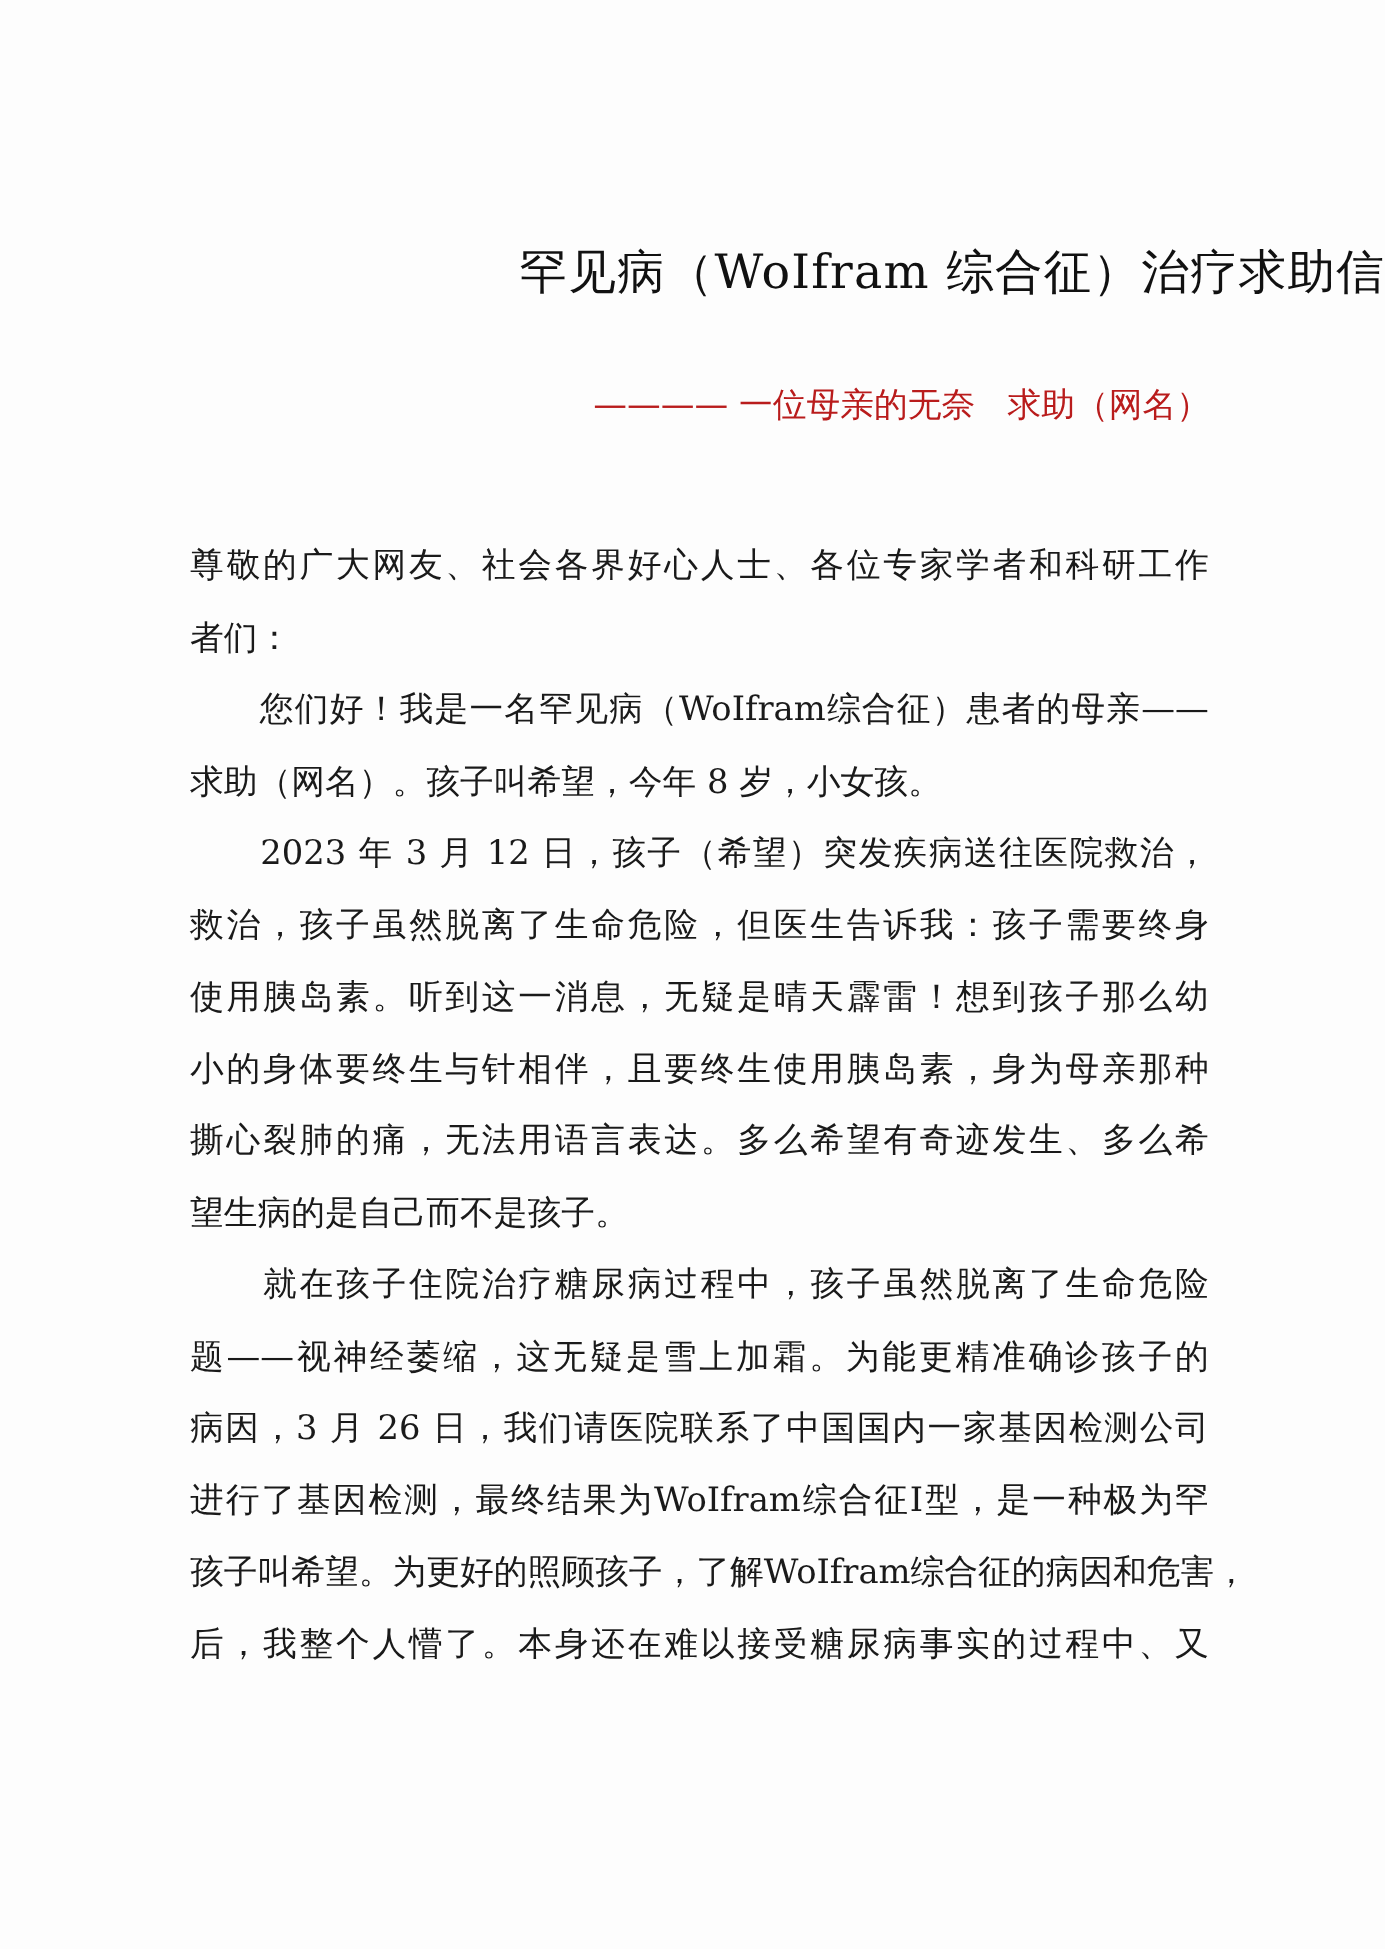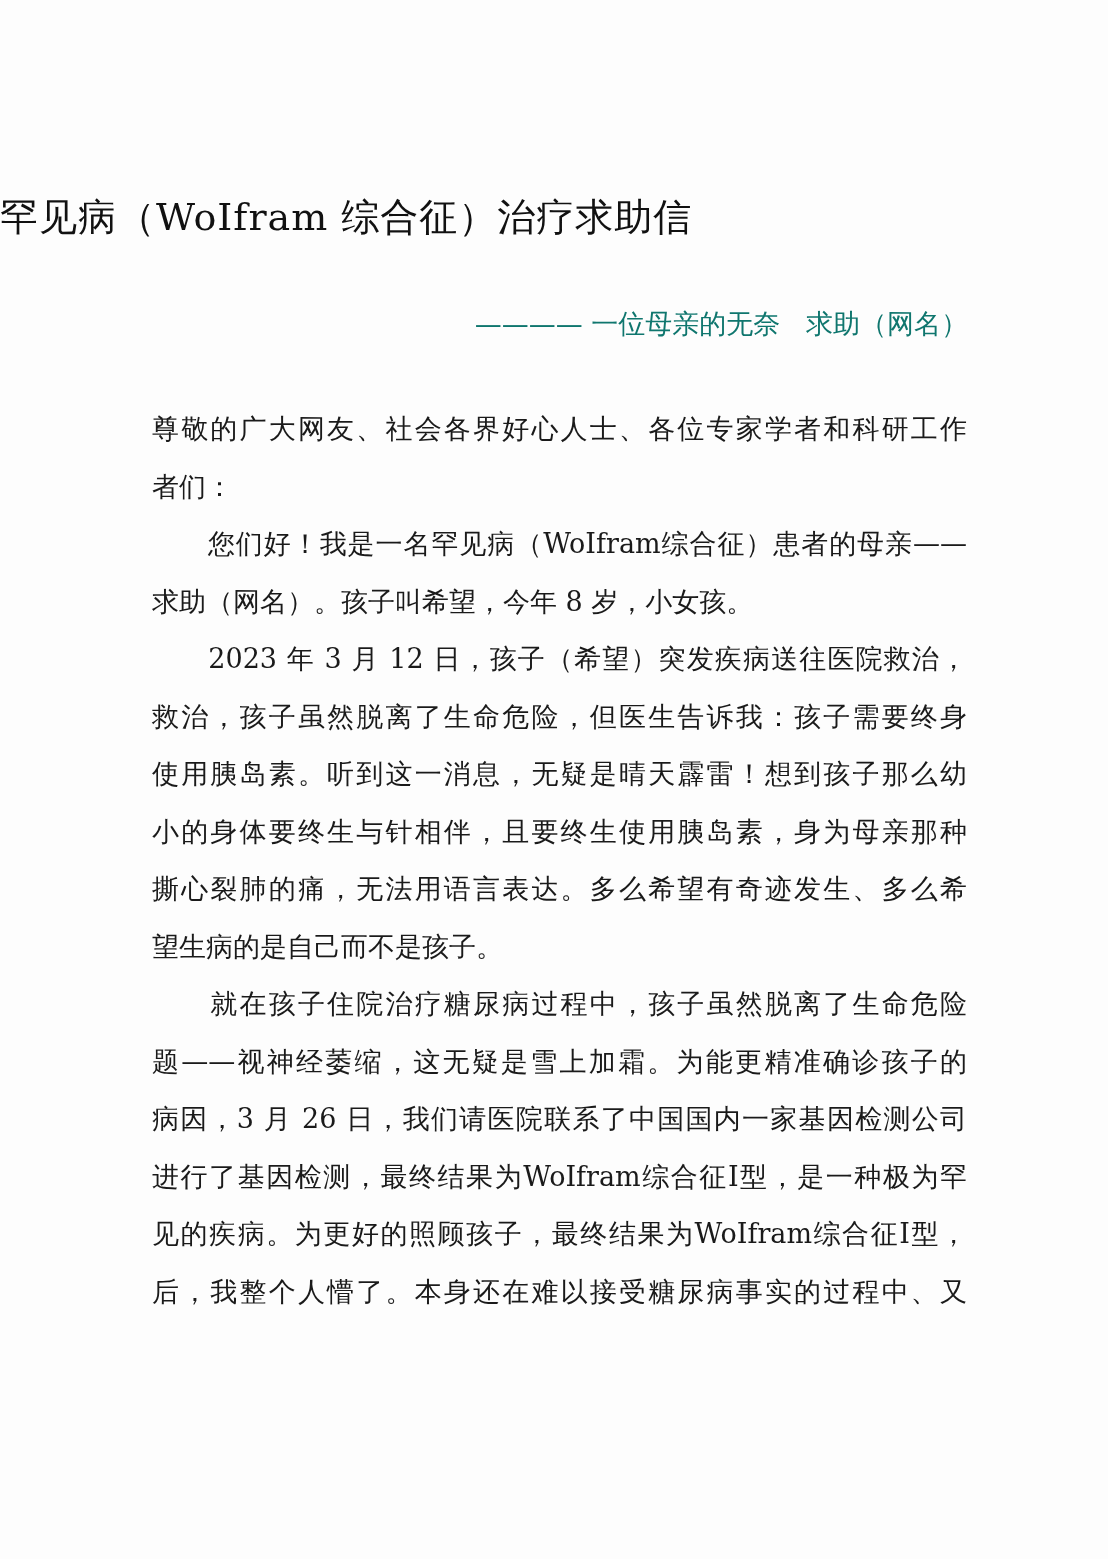--- a/index.html
+++ b/index.html
@@ -1,30 +1,30 @@
 <!DOCTYPE html>
 <html><head>
 <meta charset="utf-8">
 <style>
   html, body { margin: 0; padding: 0; background: #ffffff; }
   body { width: 1108px; height: 1559px; position: relative; overflow: hidden; color: #1a1a1a; }
   .page { position: absolute; left: 0; top: 0; width: 1108px; height: 1559px; background: #fdfdfd; }
   .title {
     position: absolute; left: 0; right: 0; top: 192px;
-    text-align: left;
+    text-align: right;
     font-family: "DejaVu Serif", "Liberation Serif", serif;
     font-size: 38px; letter-spacing: 1px; color: #111;
   }
   .subtitle {
     position: absolute; right: 140px; top: 306px;
     font-family: "DejaVu Sans", "Liberation Sans", sans-serif;
-    font-size: 27px; color: #0f766e; white-space: pre;
+    font-size: 27px; color: #b91c1c; white-space: pre;
   }
   .body {
-    position: absolute; left: 152px; top: 400px; width: 815px;
+    position: absolute; left: 152px; top: 424px; width: 815px;
     font-family: "DejaVu Serif", "Liberation Serif", serif;
     font-size: 27px; line-height: 57.5px; color: #1a1a1a;
   }
   .line { display: block; white-space: nowrap; text-align: justify; text-align-last: justify; height: 57.5px; }
   .line.last { text-align-last: left; }
 </style>
 </head>
 <body>
 
 <div class="page">
@@ -38,16 +38,16 @@
       <span class="line">　　2023 年 3 月 12 日，孩子（希望）突发疾病送往医院救治，</span>
       <span class="line">救治，孩子虽然脱离了生命危险，但医生告诉我：孩子需要终身</span>
       <span class="line">使用胰岛素。听到这一消息，无疑是晴天霹雷！想到孩子那么幼</span>
       <span class="line">小的身体要终生与针相伴，且要终生使用胰岛素，身为母亲那种</span>
       <span class="line">撕心裂肺的痛，无法用语言表达。多么希望有奇迹发生、多么希</span>
       <span class="line last">望生病的是自己而不是孩子。</span>
       <span class="line">　　就在孩子住院治疗糖尿病过程中，孩子虽然脱离了生命危险</span>
       <span class="line">题——视神经萎缩，这无疑是雪上加霜。为能更精准确诊孩子的</span>
       <span class="line">病因，3 月 26 日，我们请医院联系了中国国内一家基因检测公司</span>
       <span class="line">进行了基因检测，最终结果为WoIfram综合征I型，是一种极为罕</span>
-      <span class="line">见的疾病。为更好的照顾孩子，最终结果为WoIfram综合征I型，</span>
+      <span class="line">孩子叫希望。为更好的照顾孩子，了解WoIfram综合征的病因和危害，</span>
       <span class="line">后，我整个人懵了。本身还在难以接受糖尿病事实的过程中、又</span>
     </div>
 </div>
 
 </body></html>

